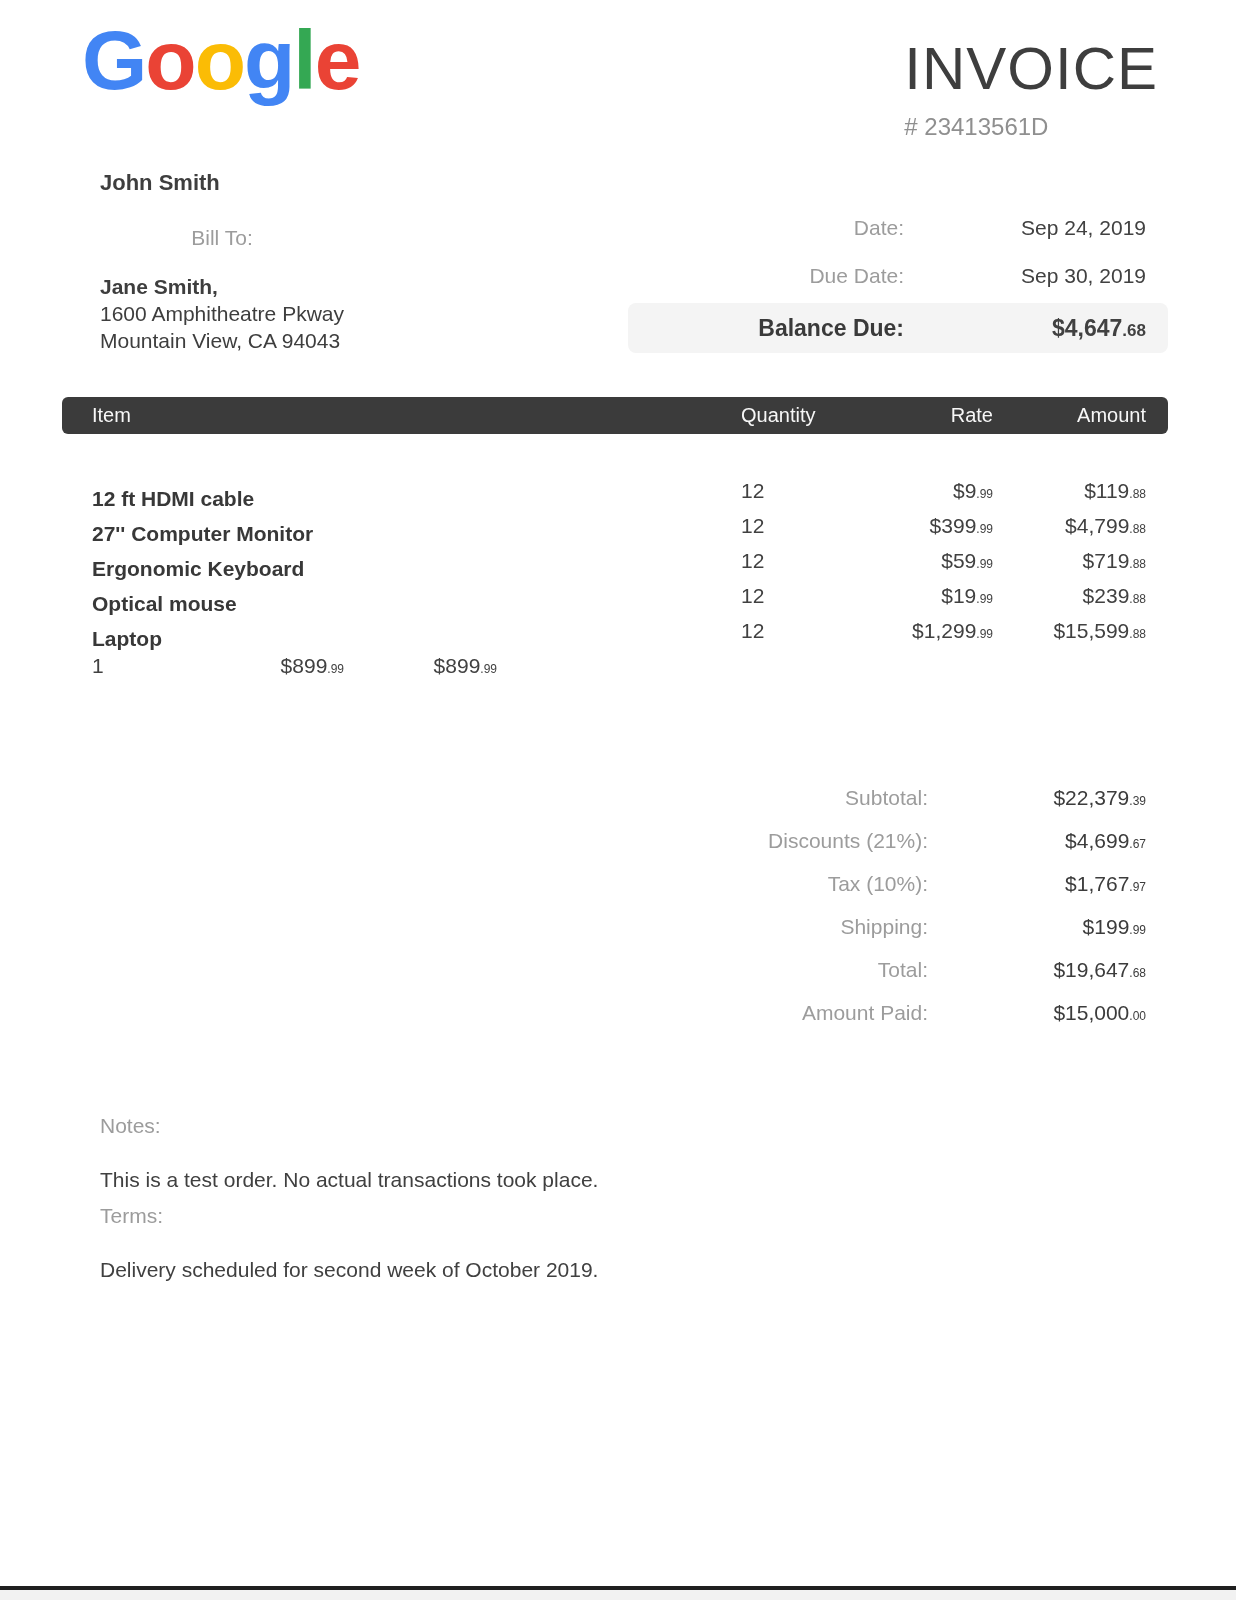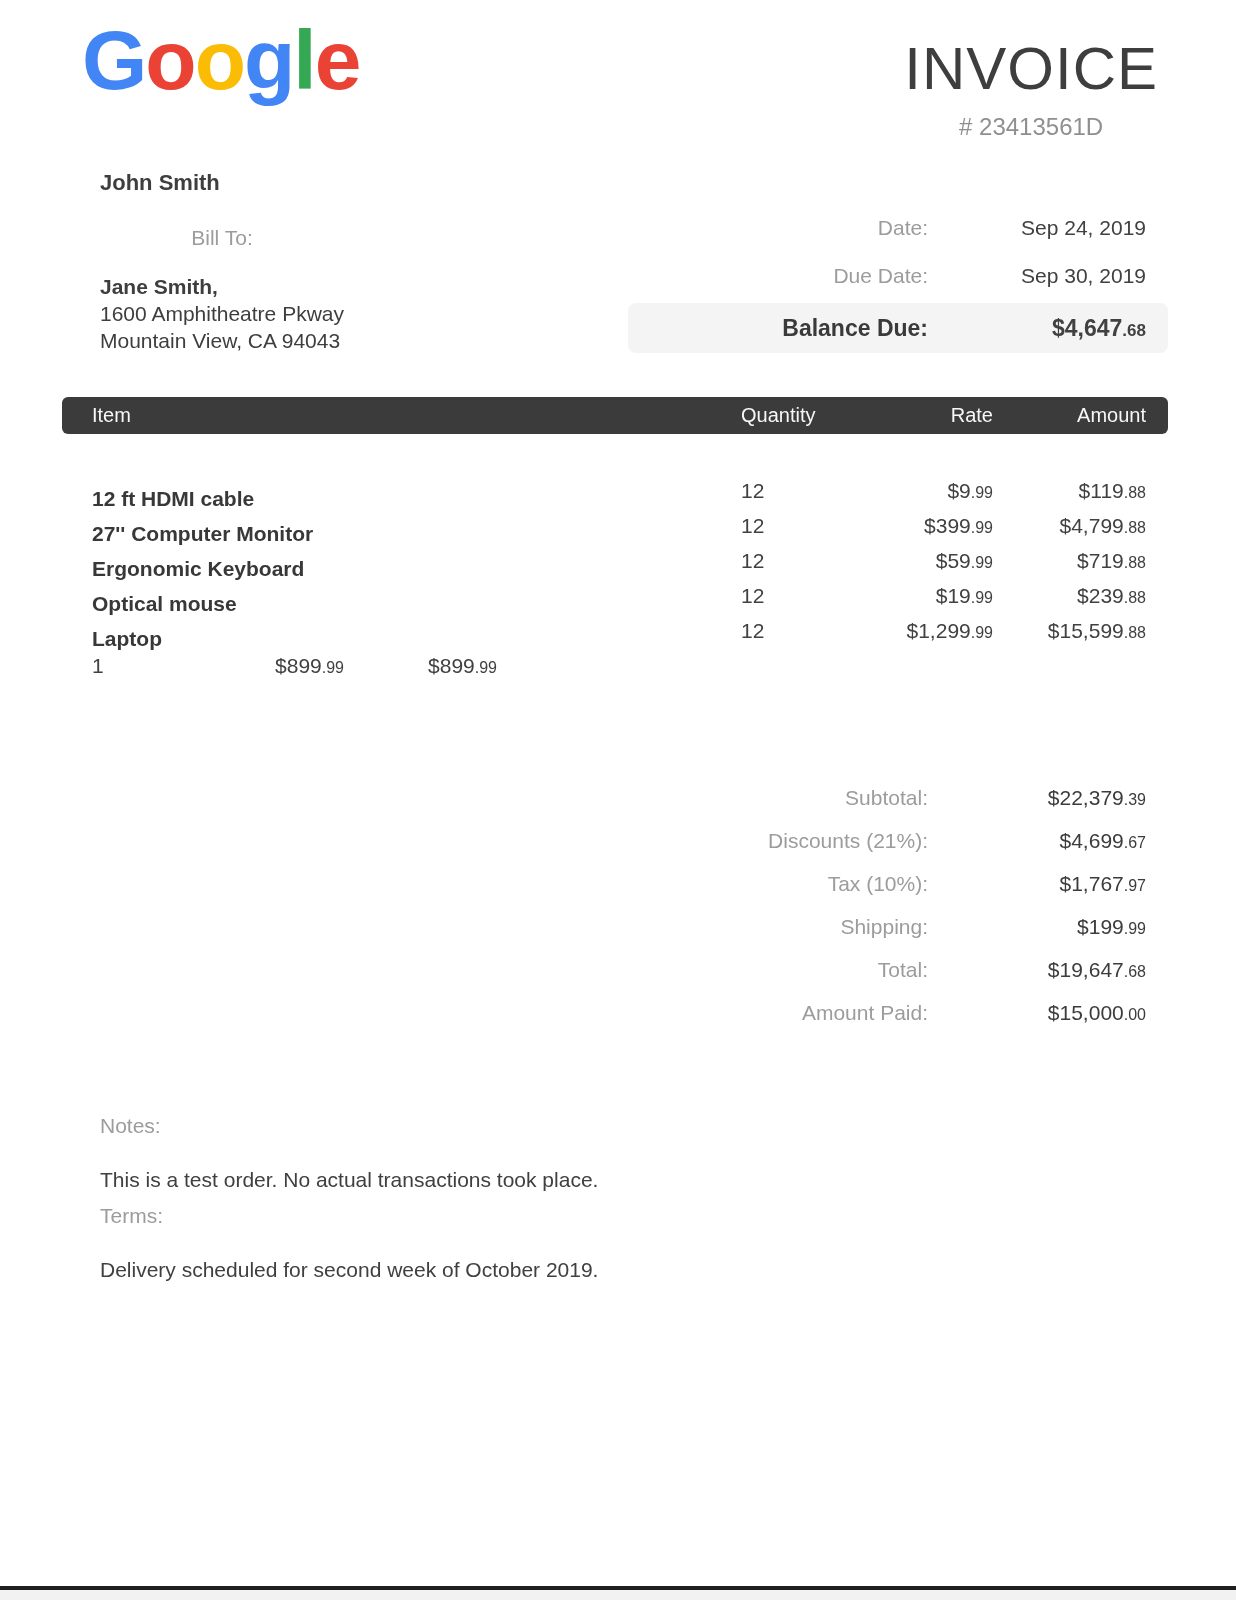--- a/index.html
+++ b/index.html
@@ -30,21 +30,21 @@
     top: 14px;
     font-size: 84px;
     font-weight: bold;
     letter-spacing: -2px;
     line-height: 1.1;
   }
   .title-block {
     position: absolute;
     right: 78px;
     top: 34px;
-    text-align: center;
+    text-align: left;
   }
   .invoice-title {
     font-size: 60px;
     font-weight: 400;
     letter-spacing: 1px;
     color: var(--text_dark);
   }
   .invoice-number {
     margin-top: 10px;
     font-size: 24px;
@@ -70,21 +70,21 @@
   .billto .name { font-weight: bold; margin-top: 22px; }
 
   
   .meta {
     position: absolute;
     top: 204px;
     right: 68px;
     width: 540px;
     font-size: 21px;
   }
-  .meta-row { display: flex; align-items: center; height: 48px; }
+  .meta-row { display: flex; align-items: center; height: 48px; gap: 24px; }
   .meta-label { flex: 1; text-align: right; color: var(--text_gray); }
   .meta-value { width: 240px; text-align: right; padding-right: 22px; color: #414141; }
   .balance-row {
     background: var(--balance_row_bg);
     border-radius: 8px;
     height: 50px;
     margin-top: 3px;
     font-size: 23px;
     font-weight: bold;
   }
@@ -118,21 +118,21 @@
     height: 35px;
     padding: 0 22px 0 30px;
     font-size: 21px;
     color: #414141;
   }
   .col-item { flex: 1; }
   .col-qty { width: 92px; text-align: left; }
   .col-rate { width: 160px; text-align: right; }
   .col-amount { width: 153px; text-align: right; }
   .item-row .col-item { font-weight: bold; color: #383838; margin-top: 16px; }
-  .cents { font-size: 16px; }
+  .cents { font-size: 12px; }
 
   
   .totals {
     position: absolute;
     top: 776px;
     right: 68px;
     width: 540px;
     font-size: 21px;
   }
   .total-row { display: flex; align-items: center; height: 43px; }

